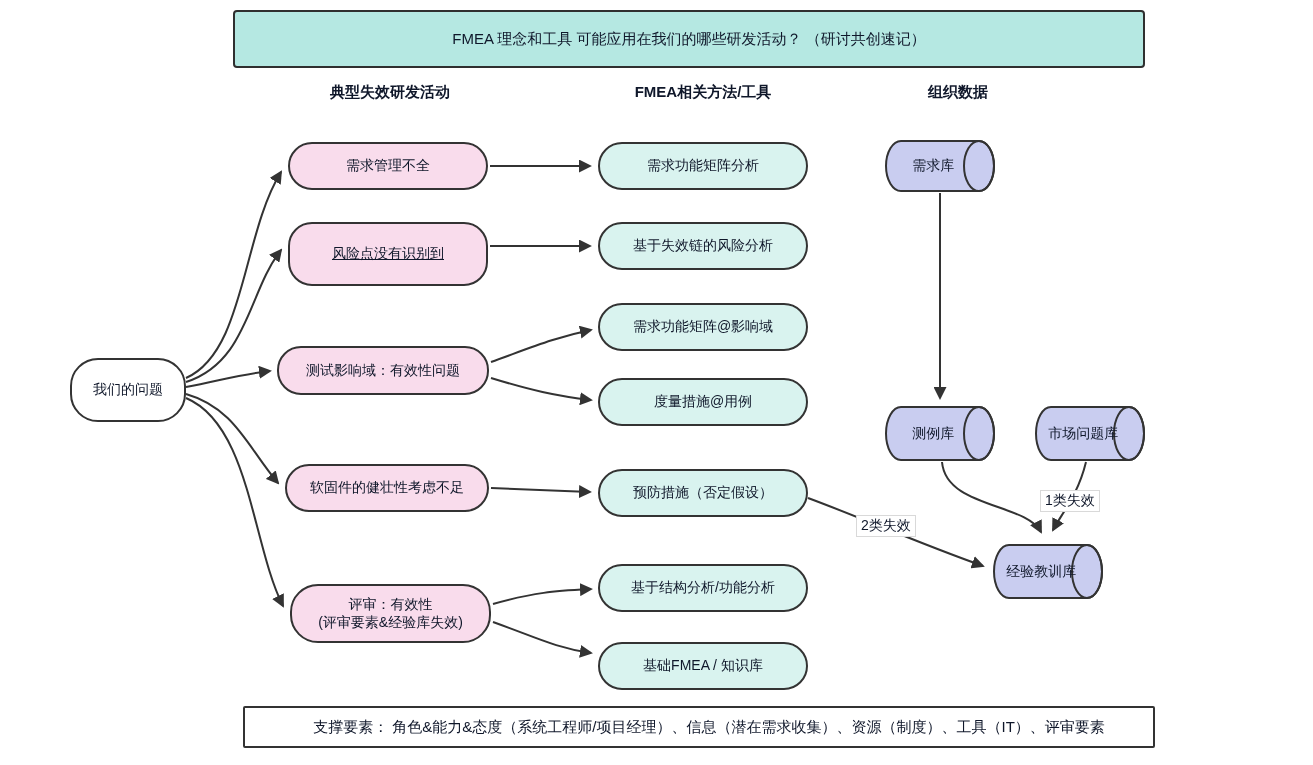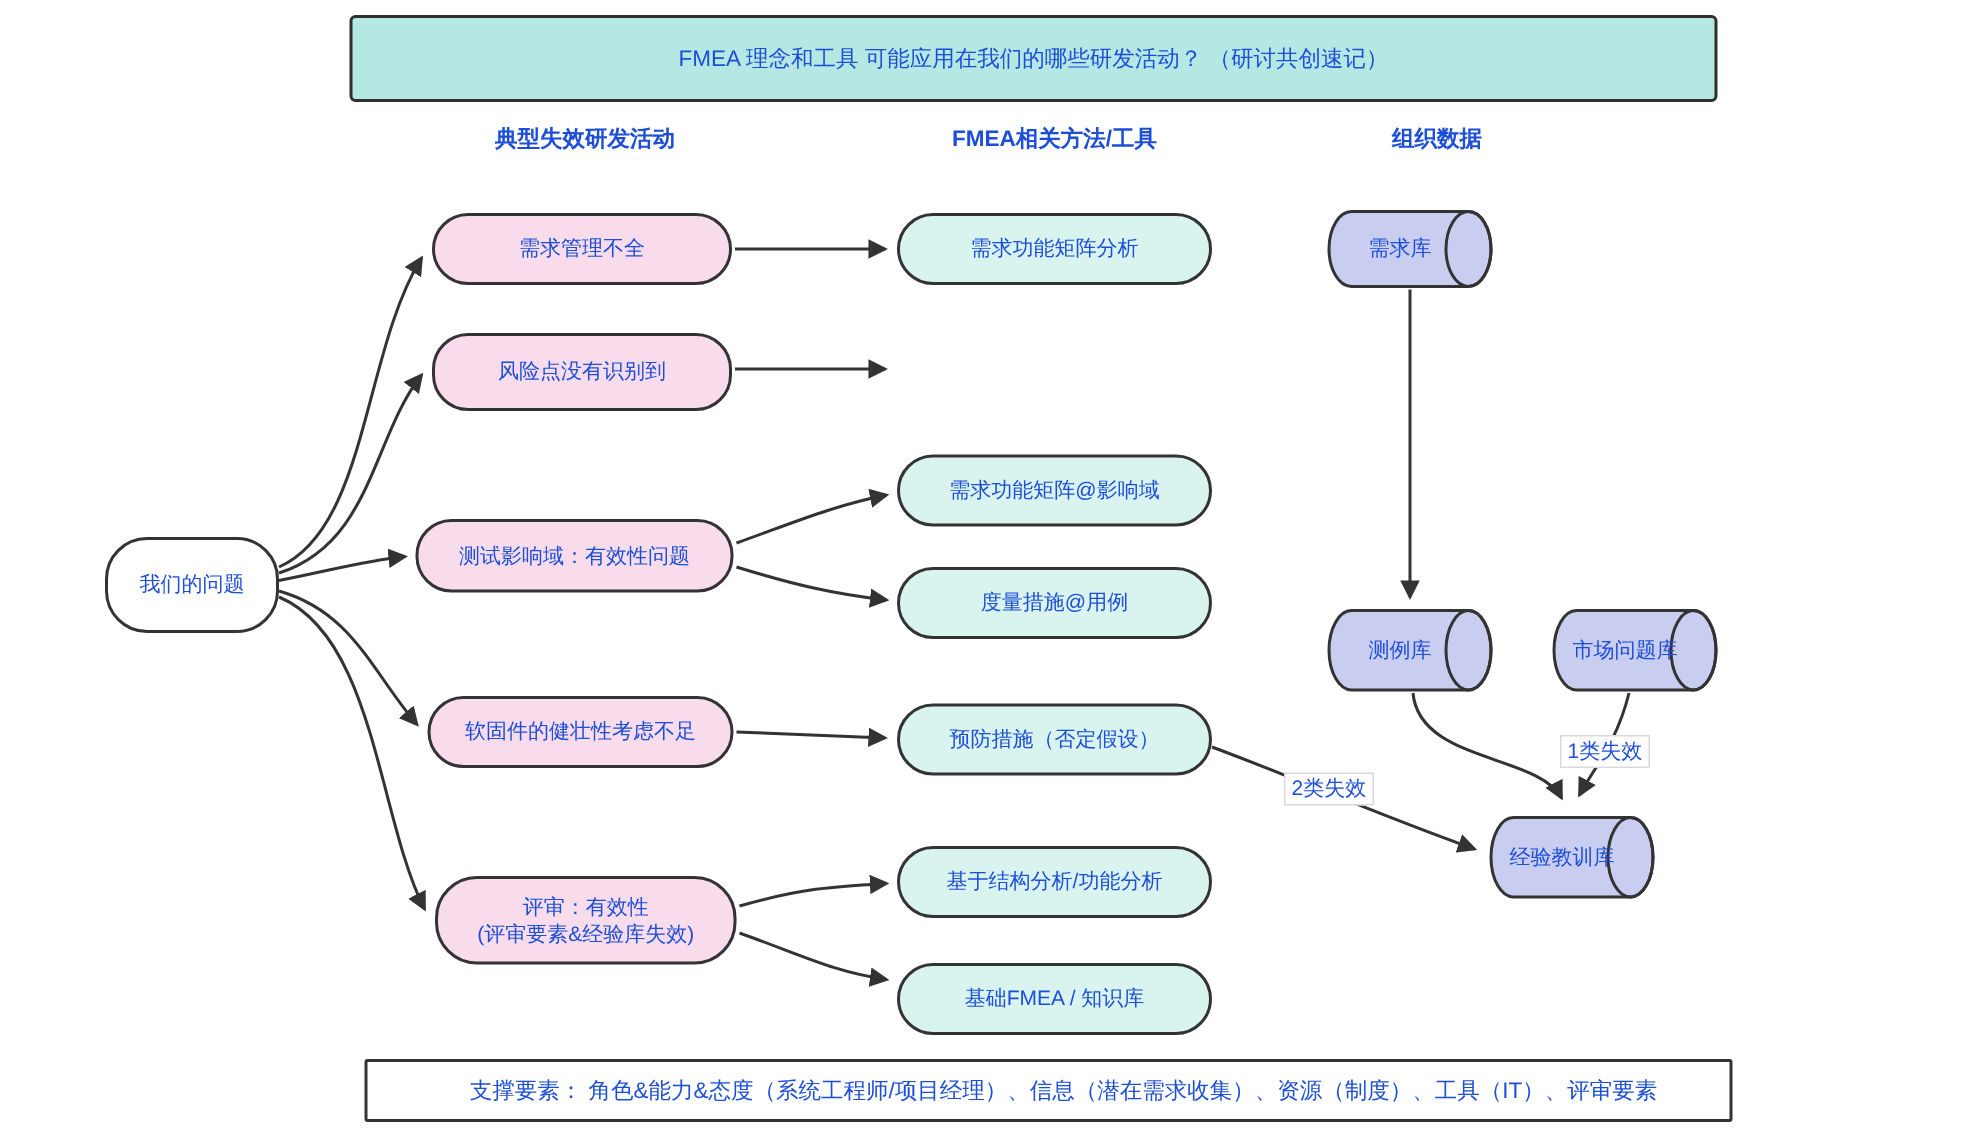--- a/index.html
+++ b/index.html
@@ -1,18 +1,18 @@
 <!DOCTYPE html>
 <html><head>
 <meta charset="utf-8">
 <style>
   html,body{margin:0;padding:0;background:#ffffff;}
   .canvas{
     position:relative;width:1313px;height:765px;overflow:hidden;
-    font-family:"Liberation Sans","DejaVu Sans",sans-serif;color:#1d4ed8;
+    font-family:"Liberation Sans","DejaVu Sans",sans-serif;color:#0f172a;
     background:#ffffff;
   }
   .edges{position:absolute;left:0;top:0;width:1313px;height:765px;}
   .banner{
     position:absolute;left:233px;top:10px;width:912px;height:58px;
     background:#b5e8e2;border:2px solid #2f2f2f;border-radius:4px;
     display:flex;align-items:center;justify-content:center;
     font-size:15px;box-sizing:border-box;
   }
   .col-header{
@@ -85,36 +85,39 @@
   <div class="col-header" style="left:703px;">FMEA相关方法/工具</div>
   <div class="col-header" style="left:958px;">组织数据</div>
 
   <div class="node pink" style="left:288px;top:142px;width:200px;height:48px;">
     <span>需求管理不全</span>
   </div>
 
   <div class="node root-node" style="left:70px;top:358px;width:116px;height:64px;">
     <span>我们的问题</span>
   </div>
-  <div class="node pink" style="left:288px;top:222px;width:200px;height:52px;">
+  <div class="node pink" style="left:288px;top:222px;width:200px;height:64px;text-decoration:underline;">
     <span>风险点没有识别到</span>
   </div>
   <div class="node pink" style="left:277px;top:346px;width:212px;height:49px;">
     <span>测试影响域：有效性问题</span>
   </div>
   <div class="node pink" style="left:285px;top:464px;width:204px;height:48px;">
     <span>软固件的健壮性考虑不足</span>
   </div>
   <div class="node pink" style="left:290px;top:584px;width:201px;height:59px;border-radius:28px;">
     <span>评审：有效性</span>
     <span>(评审要素&amp;经验库失效)</span>
   </div>
 
   <div class="node teal" style="left:598px;top:142px;width:210px;height:48px;">
     <span>需求功能矩阵分析</span>
+  </div>
+  <div class="node teal" style="left:598px;top:222px;width:210px;height:48px;">
+    <span>基于失效链的风险分析</span>
   </div>
   <div class="node teal" style="left:598px;top:303px;width:210px;height:48px;">
     <span>需求功能矩阵@影响域</span>
   </div>
   <div class="node teal" style="left:598px;top:378px;width:210px;height:48px;">
     <span>度量措施@用例</span>
   </div>
   <div class="node teal" style="left:598px;top:469px;width:210px;height:48px;">
     <span>预防措施（否定假设）</span>
   </div>

